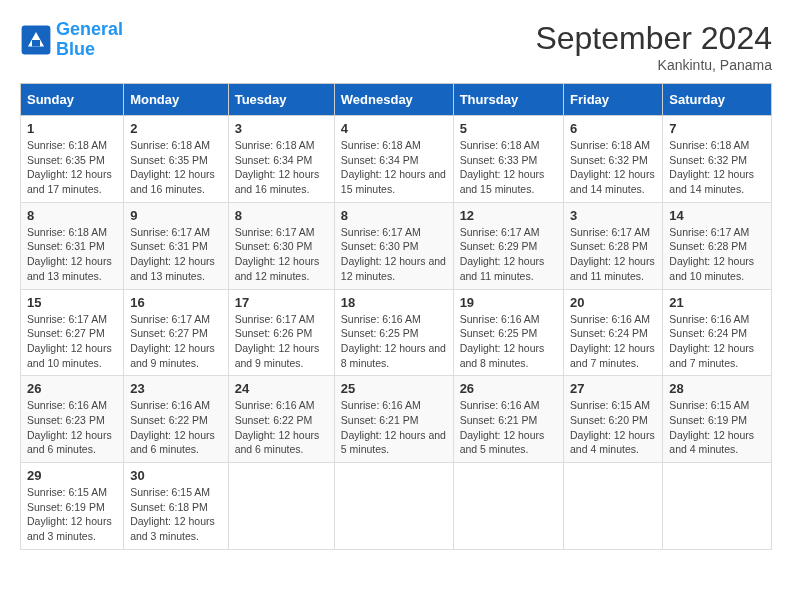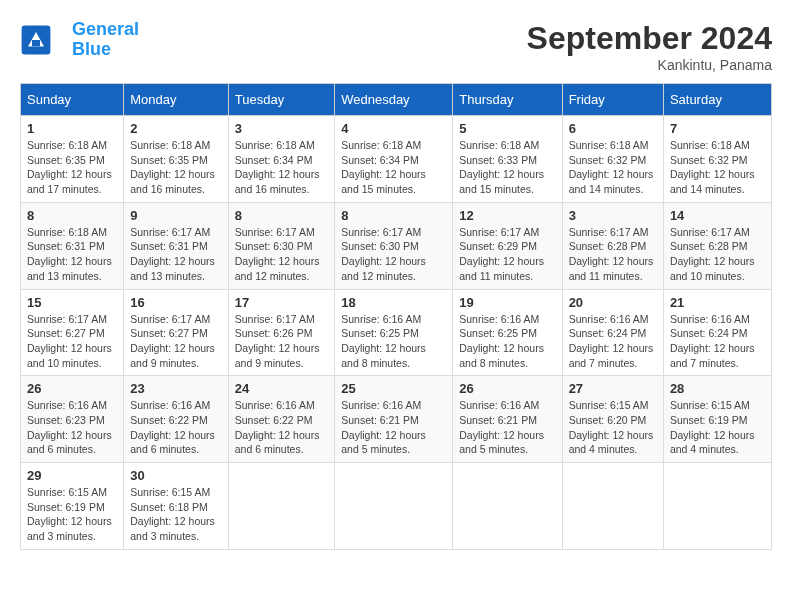--- a/index.html
+++ b/index.html
@@ -12,59 +12,59 @@
     }
     .header {
       display: flex;
       justify-content: space-between;
       align-items: flex-start;
       margin-bottom: 10px;
     }
     .logo {
       display: flex;
       align-items: center;
-      gap: 20px;
+      gap: 4px;
     }
     .logo-text {
       font-size: 18px;
       font-weight: bold;
       color: #333;
       line-height: 1.1;
     }
     .logo-text span {
       color: #2196F3;
     }
     .logo-icon {
       width: 32px;
       height: 32px;
     }
     .title-block {
       text-align: right;
     }
     .month-title {
       font-size: 32px;
-      font-weight: bold;
+      font-weight: normal;
       color: #333;
     }
     .location {
       font-size: 14px;
       color: #555;
     }
     .calendar {
       width: 100%;
       border-collapse: collapse;
       font-size: 11px;
     }
     .calendar thead tr th {
       background-color: #1565C0;
       color: #fff;
       padding: 8px 6px;
       text-align: left;
       font-size: 13px;
-      font-weight: normal;
+      font-weight: bold;
       border: 1px solid #ccc;
     }
     .calendar tbody tr td {
       vertical-align: top;
       border: 1px solid #ddd;
       padding: 5px 6px;
       min-height: 80px;
       background: #fff;
     }
     .calendar tbody tr:nth-child(even) td {

